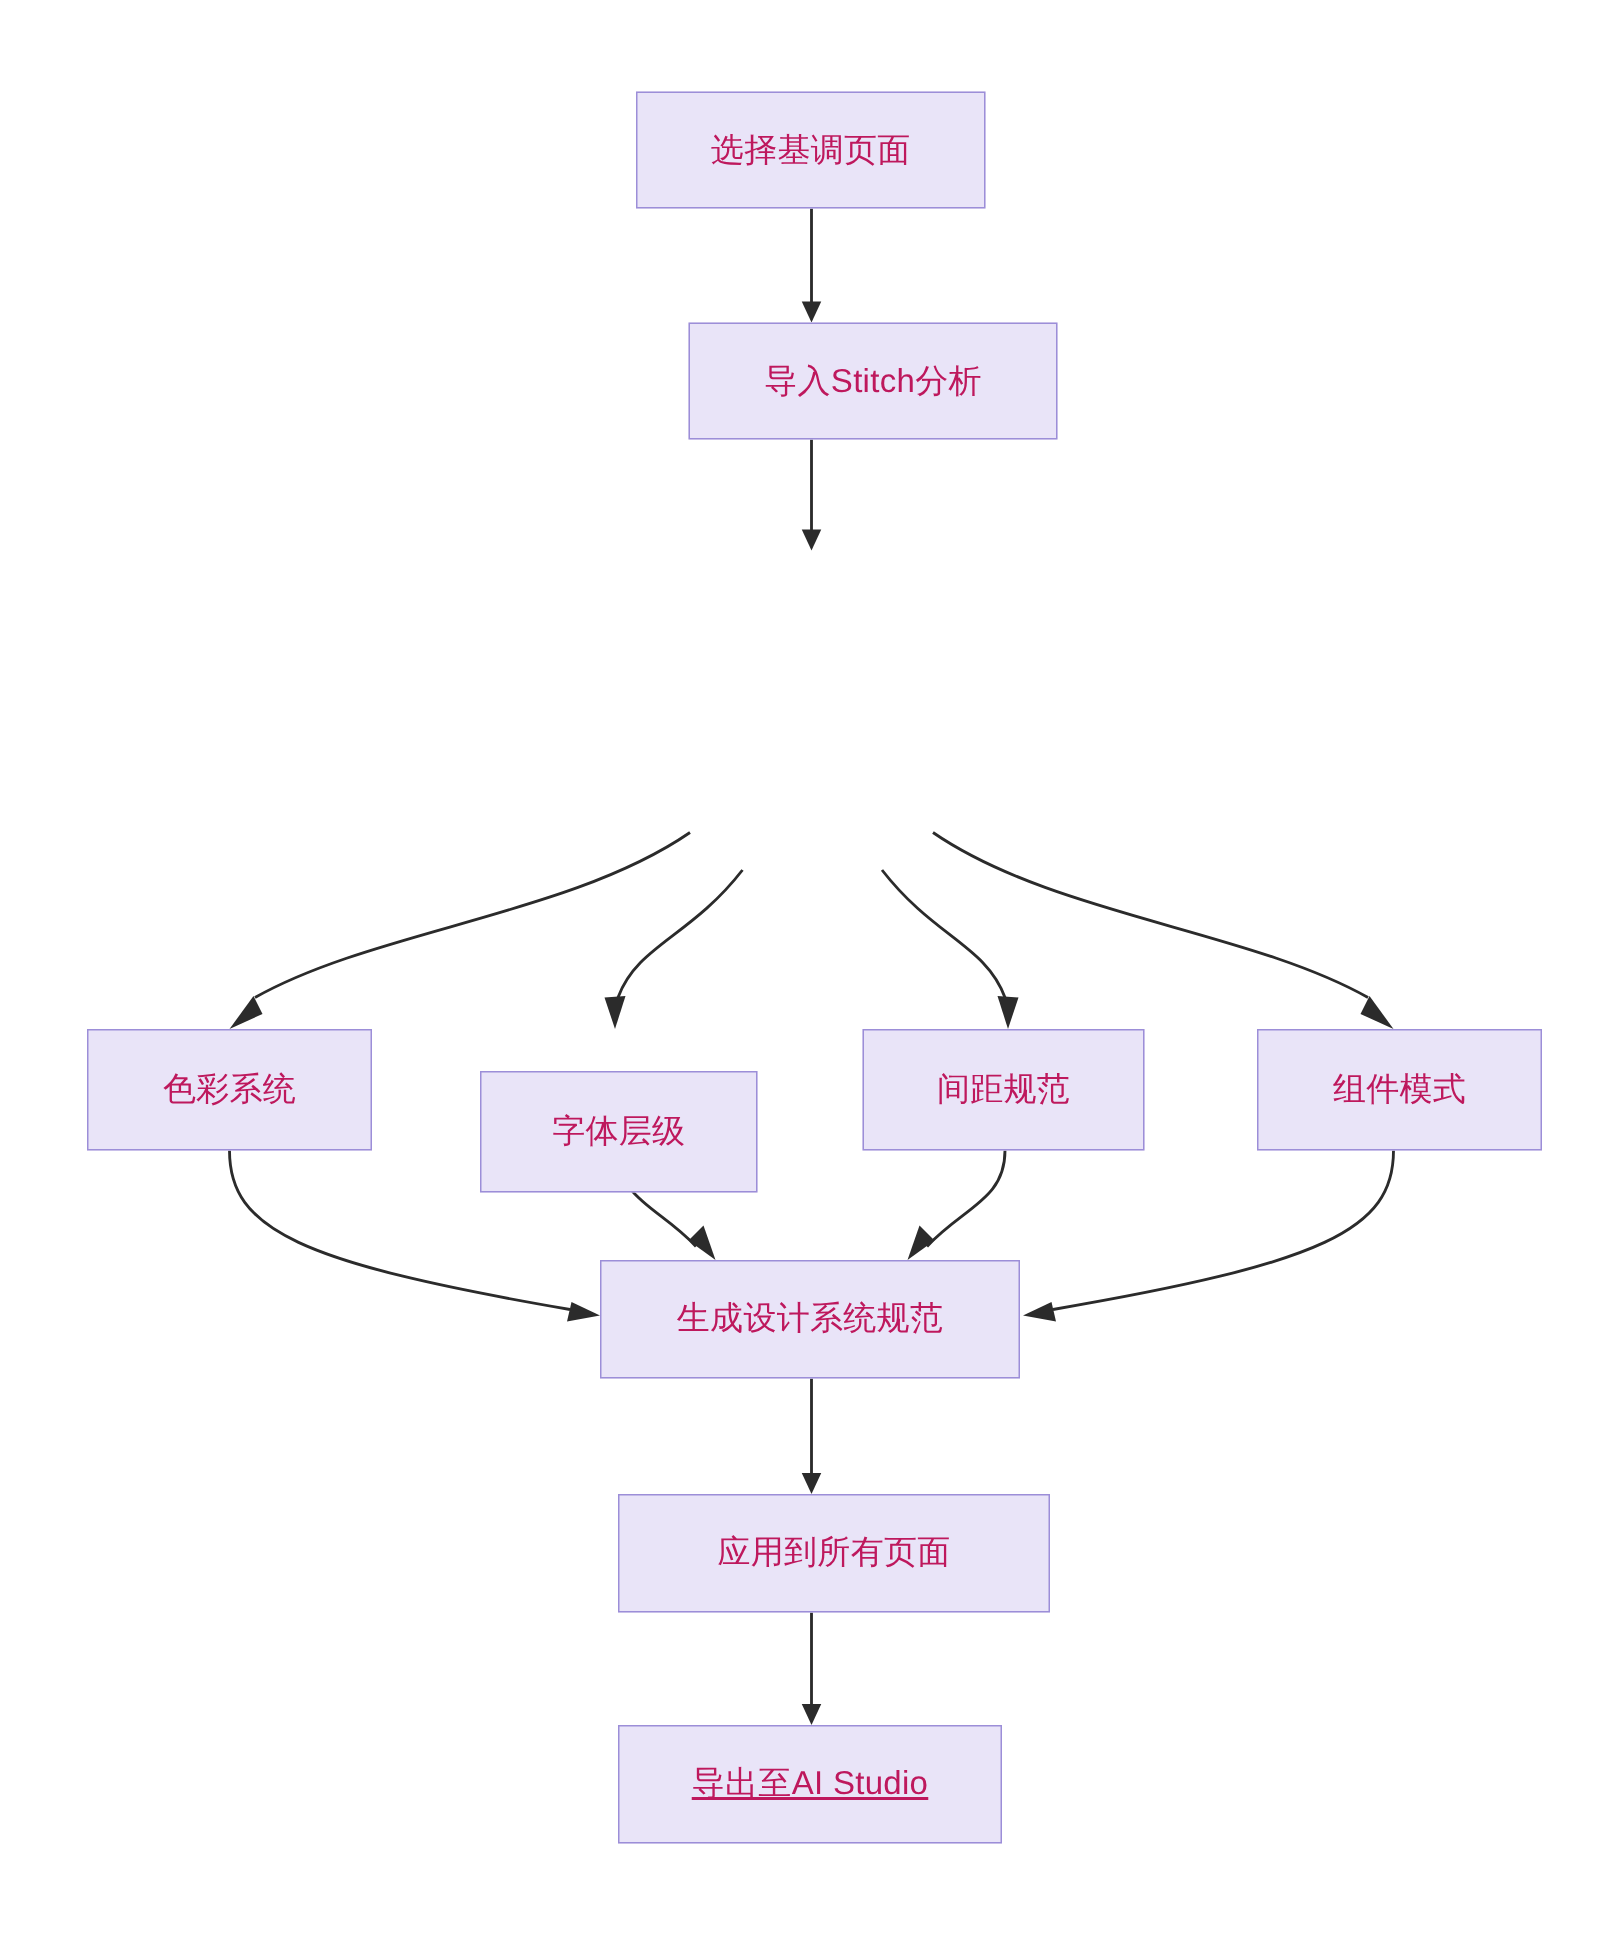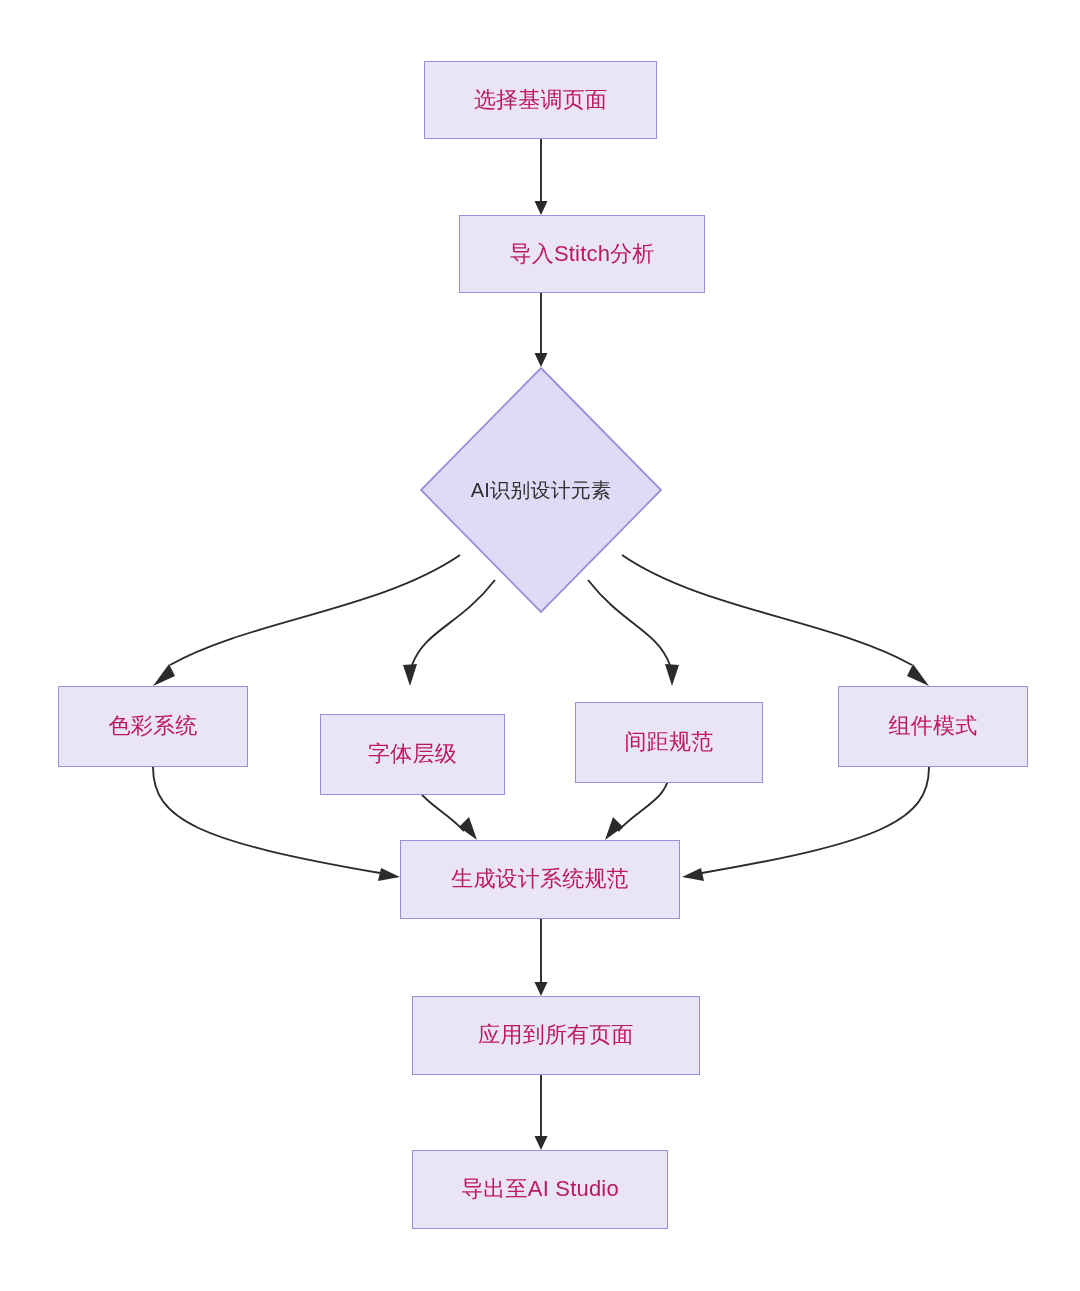--- a/index.html
+++ b/index.html
@@ -119,48 +119,42 @@
   </svg>
 
   <div class="node" style="left:424px; top:61px; width:233px; height:78px;">
     <span>选择基调页面</span>
   </div>
 
   <div class="node" style="left:417px; top:215px; width:246px; height:78px;margin-left:42px;">
     <span>导入Stitch分析</span>
   </div>
 
-  <div class="node-decision" style="left:420px; top:367px; width:242px; height:246px;">
-    <svg class="diamond-shape" viewBox="0 0 242 246" preserveAspectRatio="none">
-      <polygon points="121,1 241,123 121,245 1,123" fill="#e0daf6" stroke="#9c8ed8" stroke-width="1.8"></polygon>
-    </svg>
-    <div class="diamond-label">AI识别设计元素</div>
-  </div>
 
   <div class="node" style="left:58px; top:686px; width:190px; height:81px;">
     <span>色彩系统</span>
   </div>
 
   <div class="node" style="left:320px; top:714px; width:185px; height:81px;">
     <span>字体层级</span>
   </div>
 
-  <div class="node" style="left:575px; top:686px; width:188px; height:81px;margin-top:16px;">
+  <div class="node" style="left:575px; top:686px; width:188px; height:81px;">
     <span>间距规范</span>
   </div>
 
   <div class="node" style="left:400px; top:840px; width:280px; height:79px;">
     <span>生成设计系统规范</span>
   </div>
 
   <div class="node" style="left:838px; top:686px; width:190px; height:81px;">
     <span>组件模式</span>
   </div>
 
   <div class="node" style="left:412px; top:996px; width:288px; height:79px;">
     <span>应用到所有页面</span>
   </div>
 
-  <div class="node" style="left:412px; top:1150px; width:256px; height:79px;">
+  <div class="node" style="left:412px; top:1150px; width:256px; height:79px;text-decoration:underline;">
     <span>导出至AI Studio</span>
   </div>
 
 </div>
 
 </body></html>

